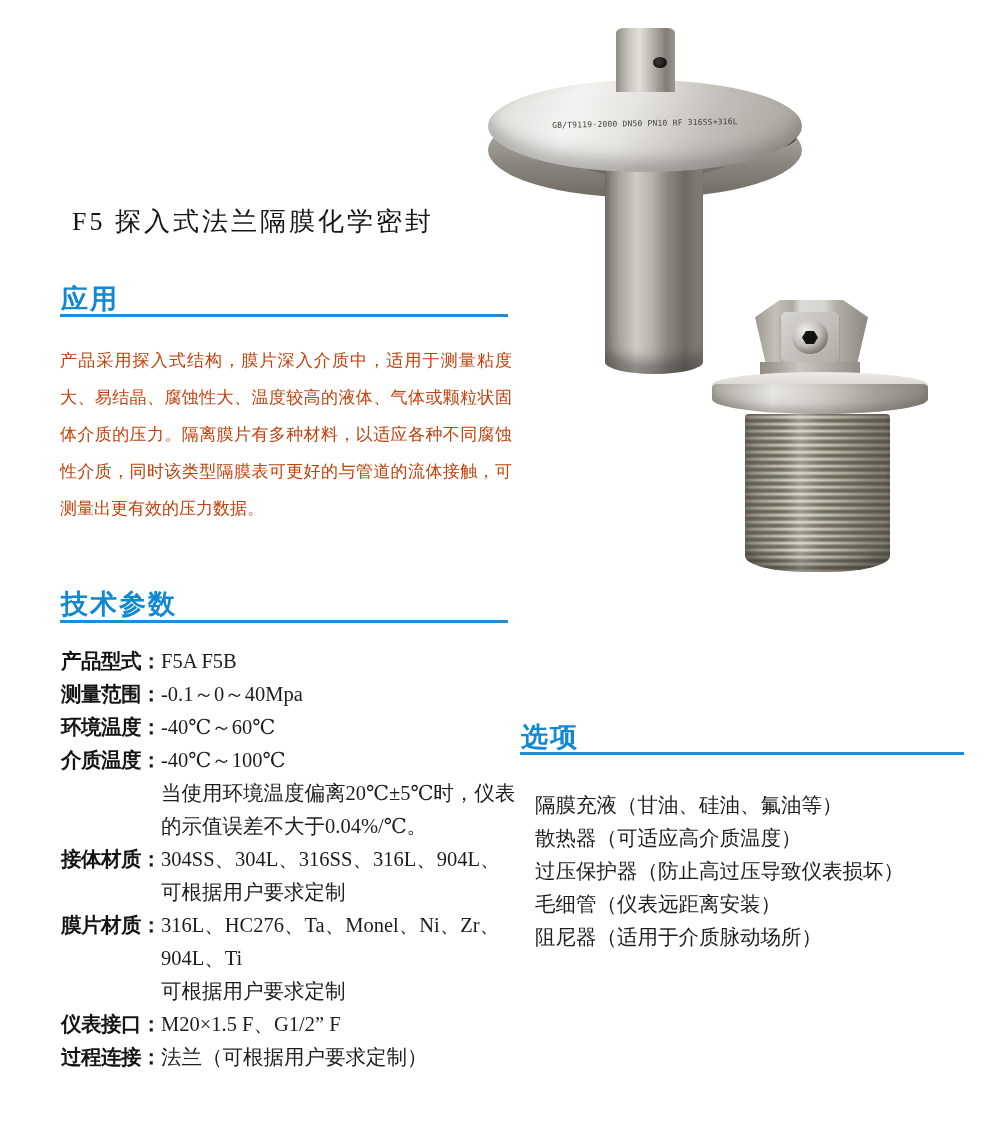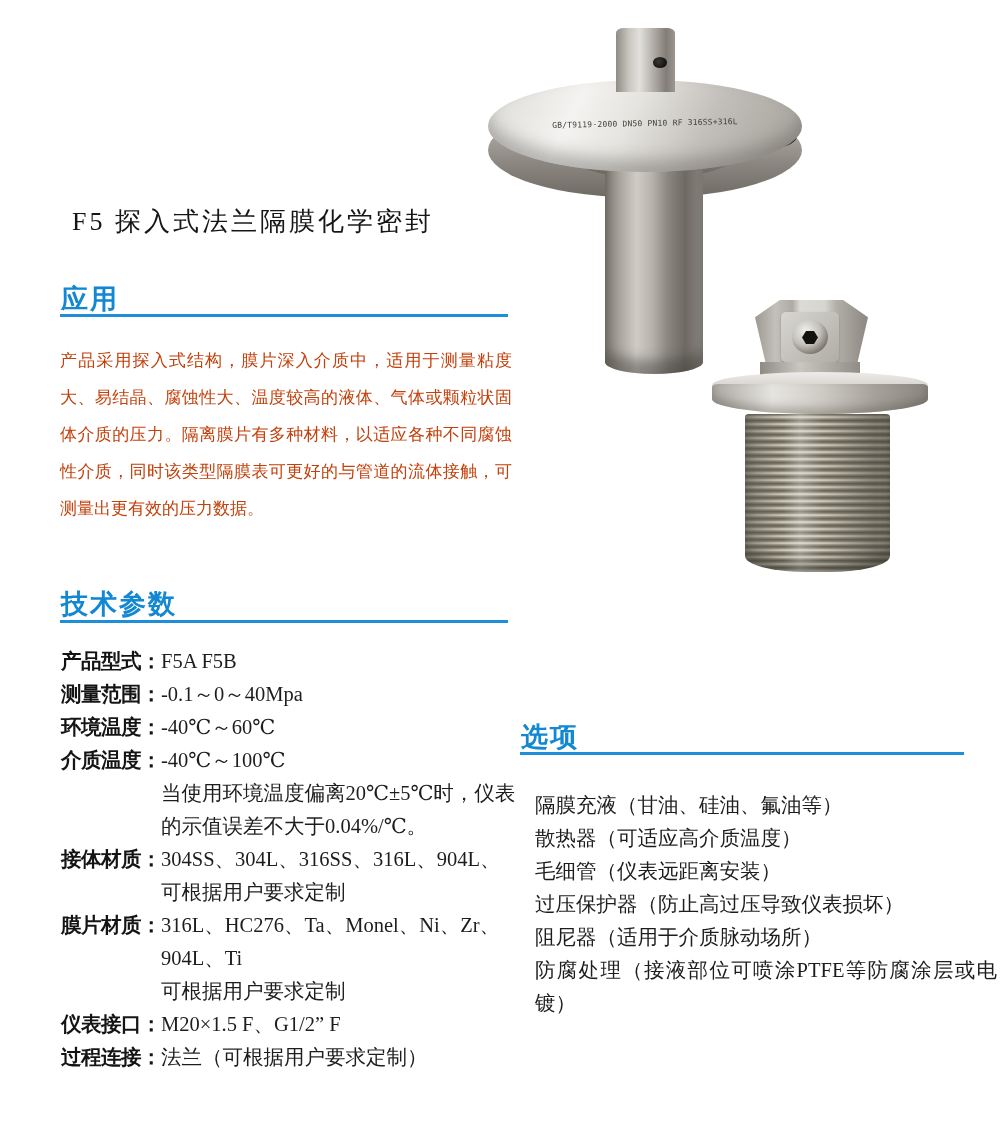--- a/index.html
+++ b/index.html
@@ -232,19 +232,18 @@
         </span>
     </div>
   </div>
 
   <h2 class="sec-head opt-head">选项</h2>
   <div class="sec-rule opt-rule"></div>
 
   <ul class="opt-list">
     <li class="opt-item">隔膜充液（甘油、硅油、氟油等）</li>
     <li class="opt-item">散热器（可适应高介质温度）</li>
+    <li class="opt-item">过压保护器（防止高过压导致仪表损坏）</li>
     <li class="opt-item">毛细管（仪表远距离安装）</li>
-    <li class="opt-item">过压保护器（防止高过压导致仪表损坏）</li>
     <li class="opt-item">阻尼器（适用于介质脉动场所）</li>
-    <li class="opt-item">防腐处理（接液部位可喷涂PTFE等防腐涂层或电镀）</li>
   </ul>
 
 </div>
 
 </body></html>

